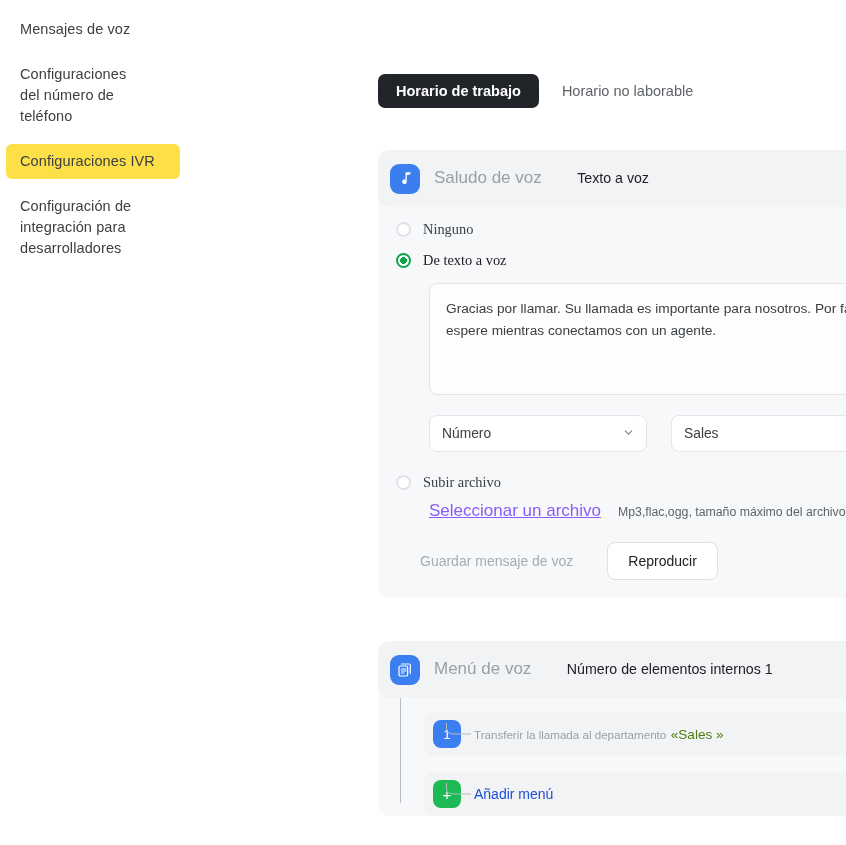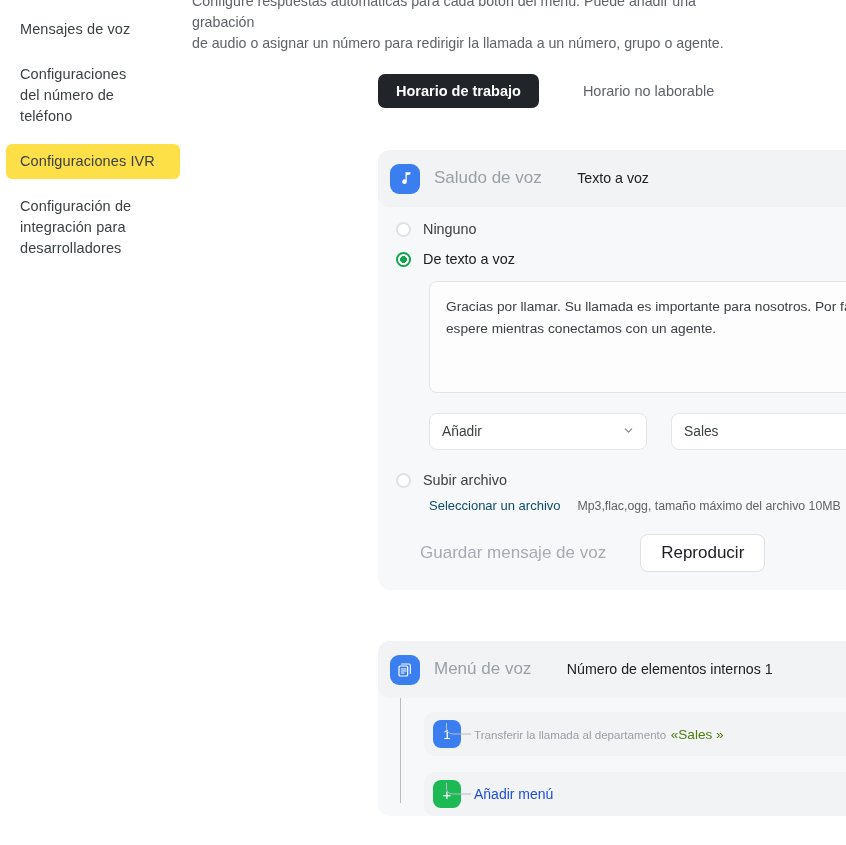--- a/index.html
+++ b/index.html
@@ -31,21 +31,21 @@
     position: absolute; left: 186px; top: 0; right: 0; height: 845px;
     padding: 0 18px 0 6px;
   }
   .intro {
     margin: 0; padding-top: 0;
     width: 540px; font-size: 14.2px; line-height: 21px; color: #5f6368;
   }
   .intro .l1 { display:block; position:relative; top:-9px; }
   .intro .l2 { display:block; position:relative; top:-9px; }
 
-  .tabs { position:absolute; left:192px; top:74px; display:flex; align-items:center; gap:26px; }
+  .tabs { position:absolute; left:192px; top:74px; display:flex; align-items:center; gap:5px; }
   .tab {
     padding: 9px 18px; border-radius: 7px; font-size: 14.5px; cursor:pointer;
     color:#5f6368; background:transparent; border:none;
     font-family: inherit;
   }
   .tab.active { background:#212529; color:#ffffff; font-weight:600; }
 
   
   .card {
     position:absolute; left:192px; width:534px;
@@ -70,21 +70,21 @@
   .radio-row { display:flex; align-items:center; gap:12px; padding:14px 0 0 18px; }
   .radio {
     width:15px; height:15px; border-radius:50%;
     border:2px solid #dfe1e5; background:#fff; flex:0 0 auto;
   }
   .radio.checked {
     border-color:#0ea54a;
     background:
       radial-gradient(circle at 50% 50%, #0ea54a 0 3.3px, #ffffff 3.4px 100%);
   }
-  .radio-label { font-size:14.4px; color:#202124; }
+  .radio-label { font-size:14.4px; color:#202124;font-family:Liberation Serif, serif; }
   .radio-label.muted { color:#3c4043; }
 
   .tts-area { padding: 14px 18px 0 51px; }
   .textarea {
     width:465px; height:112px; border:1px solid #e3e5e8; border-radius:8px;
     background:#fdfdfe; padding:14px 16px;
     font-size:13.7px; line-height:22px; color:#3c4043;
     font-family: inherit; resize:none; overflow:hidden;
   }
 
@@ -92,26 +92,26 @@
   .select {
     position:relative; width:218px; height:37px;
     border:1px solid #e3e5e8; border-radius:8px; background:#ffffff;
     display:flex; align-items:center; padding:0 12px;
     font-size:13.8px; color:#3c4043; cursor:pointer;
   }
   .select .chev { position:absolute; right:11px; top:50%; transform:translateY(-50%); color:#7c848d; }
 
   .upload-row { display:flex; align-items:center; gap:12px; padding:22px 0 0 18px; }
   .file-row { display:flex; align-items:baseline; gap:17px; padding:10px 0 0 51px; }
-  .link { color:#0c4a6e; font-size:13px; cursor:pointer; }
+  .link { color:#8b5cf6; font-size:17px; cursor:pointer;text-decoration:underline; }
   .hint { color:#5f6368; font-size:12.3px; }
 
   .btn-row { display:flex; align-items:center; gap:16px; padding:21px 0 0 24px; }
   .btn {
-    height:38px; border-radius:8px; font-size:17px; cursor:pointer;
+    height:38px; border-radius:8px; font-size:14px; cursor:pointer;
     font-family:inherit; display:flex; align-items:center; justify-content:center;
   }
   .btn-disabled { background:transparent; border:none; color:#a7acb2; padding:0 18px; cursor:default; }
   .btn-outline { background:#fff; border:1px solid #dfe1e5; color:#202124; padding:8px 20px; }
 
   
   .card-menu { top:641px; background:#f7f8fa; padding-bottom:0; }
   .card-menu .card-head { background:#f2f3f5; }
 
   .tree { position:relative; padding:14px 0 0 0; }
@@ -152,24 +152,20 @@
     <div class="side-item active" style="margin-top:10px;">
       <span>Configuraciones IVR</span>
     </div>
     <div class="side-item" style="margin-top:10px; width:158px;">
       <span>Configuración de integración para desarrolladores</span>
     </div>
   </nav>
 
   <div class="main">
 
-    <p class="intro">
-      <span class="l1">Configure respuestas automáticas para cada botón del menú. Puede añadir una grabación</span>
-      <span class="l2">de audio o asignar un número para redirigir la llamada a un número, grupo o agente.</span>
-    </p>
 
     <div class="tabs">
       <button class="tab active">Horario de trabajo</button>
       <button class="tab">Horario no laborable</button>
     </div>
 
     <section class="card card-greeting">
 
       <div class="card-head">
         <span class="sq-icon">
@@ -193,21 +189,21 @@
         <span class="radio checked"></span>
         <span class="radio-label">De texto a voz</span>
       </div>
 
       <div class="tts-area">
         <textarea class="textarea" style="">Gracias por llamar. Su llamada es importante para nosotros. Por favor espere mientras conectamos con un agente.</textarea>
       </div>
 
       <div class="selects">
         <div class="select">
-          <span>Añadir</span>
+          <span>Número</span>
           <span class="chev">
             <svg width="13" height="13" viewBox="0 0 24 24" fill="none" stroke="currentColor" stroke-width="2.1" stroke-linecap="round" stroke-linejoin="round">
                 <polyline points="6 9 12 15 18 9"></polyline>
               </svg>
           </span>
         </div>
         <div class="select">
           <span>Sales</span>
 
         </div>

